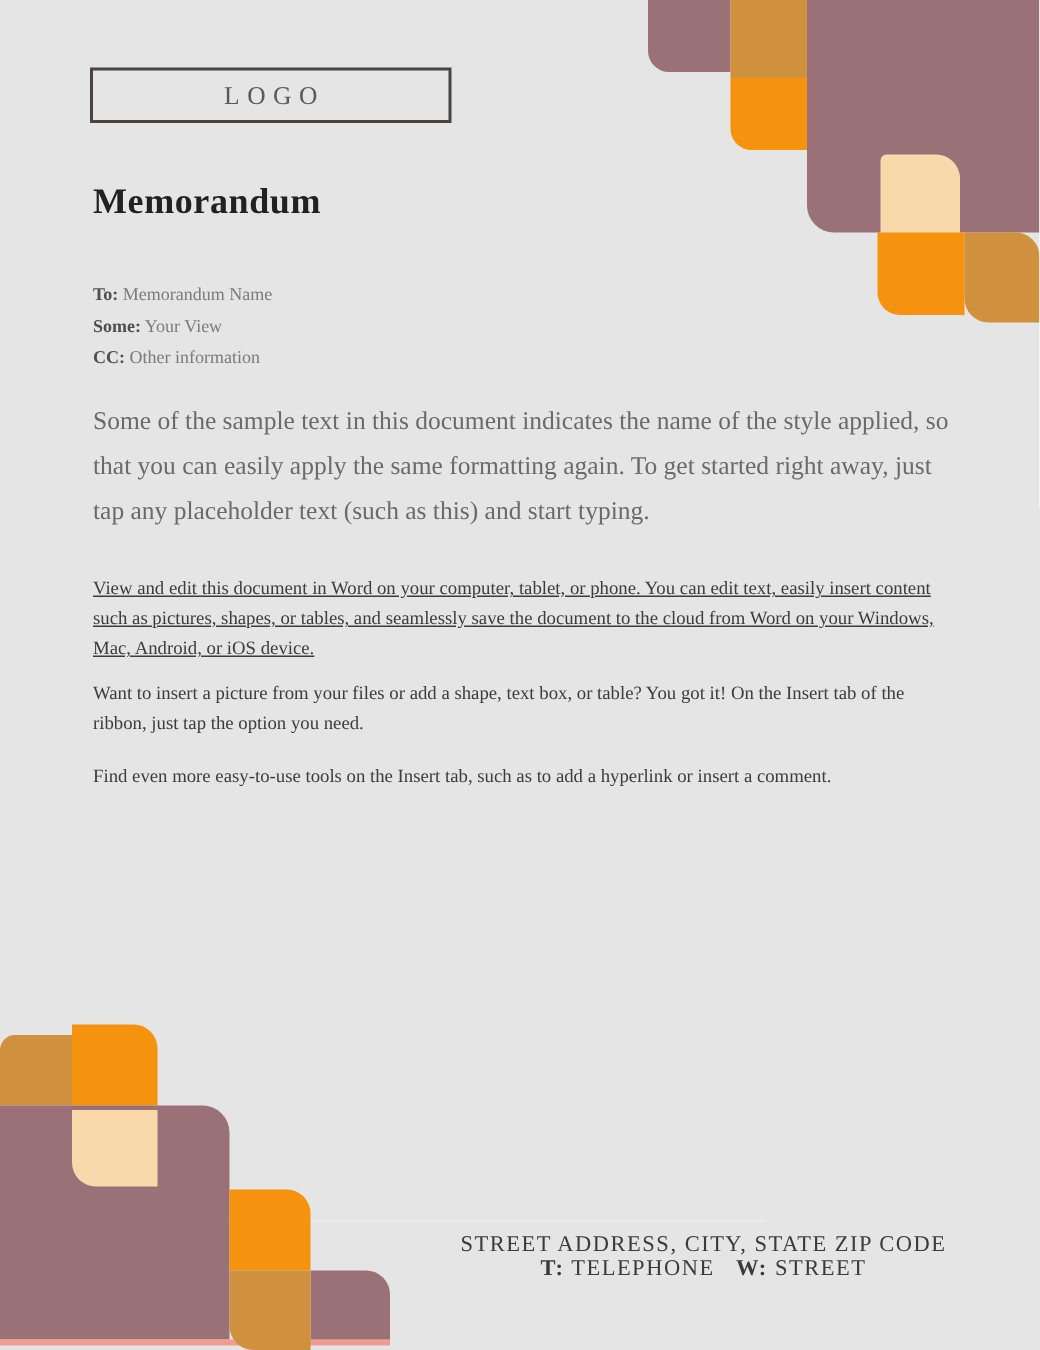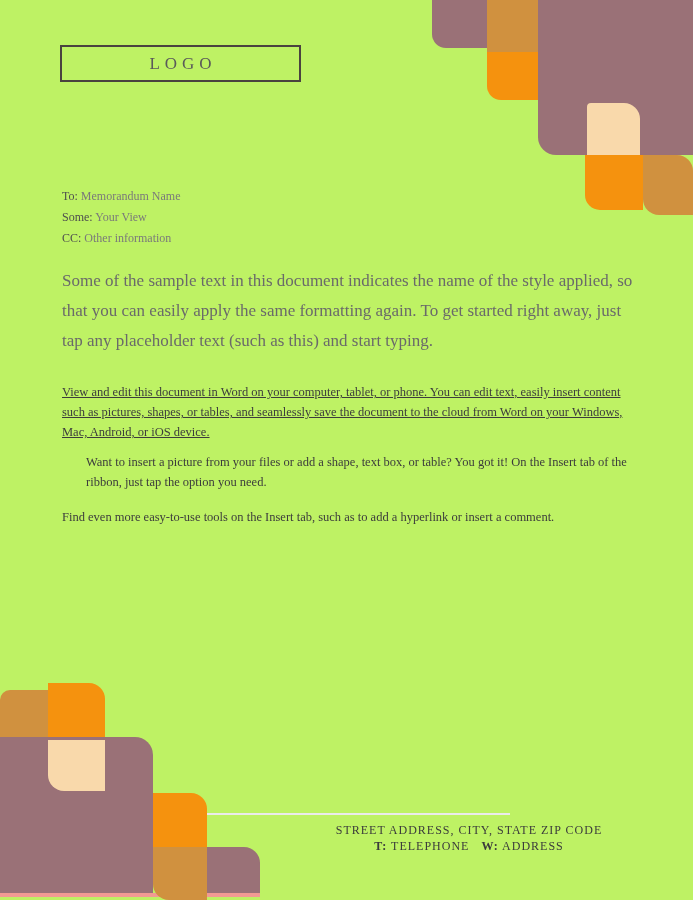--- a/index.html
+++ b/index.html
@@ -1,21 +1,21 @@
 <!DOCTYPE html>
 <html><head>
 <meta charset="utf-8">
 <style>
   * { margin: 0; padding: 0; box-sizing: border-box; }
   html, body { background: #ffffff; }
   .page {
     position: relative;
     width: 693px;
     height: 900px;
-    background: #bef264;
+    background: #e5e5e5;
     overflow: hidden;
     font-family: "Liberation Serif", "DejaVu Serif", serif;
   }
   
   .shape { position: absolute; z-index: 1; }
   .tr-mauve-sm   { left:432px; top:0;     width:55px;  height:48px;  border-radius:0 0 0 14px; }
   .tr-amber      { left:487px; top:0;     width:51px;  height:52px; }
   .tr-orange     { left:487px; top:52px;  width:51px;  height:48px;  border-radius:0 0 0 14px; }
   .tr-mauve-lg   { left:538px; top:0;     width:155px; height:155px; border-radius:0 0 0 18px; }
   .tr-peach      { left:587px; top:103px; width:53px;  height:54px;  border-radius:4px 16px 0 0; }
@@ -39,42 +39,42 @@
     font-size:17px; letter-spacing:5px; padding-left:5px;
     color:#5A5A5A;
   }
   .doc-title {
     position:absolute; left:62px; top:122px; z-index:2;
     font-size:24px; font-weight:bold; color:#212121; letter-spacing:0.4px;
   }
   
   .meta-block { position:absolute; left:62px; top:186px; z-index:2; }
   .meta-row { font-size:12px; line-height:21px; color:#7A7A7A; }
-  .meta-row b { color:#4E4E4E; font-weight:normal; }
+  .meta-row b { color:#4E4E4E; font-weight:bold; }
   
   .lead {
     position:absolute; left:62px; top:266px; width:578px; z-index:2;
     font-size:17px; line-height:30px; color:#6A6A6A;
   }
   .para {
     position:absolute; left:62px; width:572px; z-index:2;
     font-size:12.5px; line-height:20px; color:#3C3C3C;
   }
   .para-1 { top:382px;text-decoration:underline; }
-  .para-2 { top:452px;margin-left:24px; }
+  .para-2 { top:452px; }
   .para-3 { top:507px; }
   .para-4 { top:536px; }
   
   .footer-divider {
     position:absolute; left:55px; top:813px; width:455px; height:2px; z-index:0;
   }
   .footer-block {
     position:absolute; left:300px; top:822px; width:338px; z-index:2;
     text-align:center; color:#3B3B3B;
-    font-size:12px; line-height:16px; letter-spacing:1px;font-family:Liberation Serif, serif;
+    font-size:15px; line-height:16px; letter-spacing:1px;font-family:Liberation Serif, serif;
   }
   .footer-line b { font-weight:bold; }
 </style>
 </head>
 <body>
 
 <div class="page">
 
   <div>
     <div class="shape tr-mauve-sm" style="background-color: rgb(154, 113, 119);"></div>
@@ -83,20 +83,21 @@
     <div class="shape tr-mauve-lg" style="background-color: rgb(154, 113, 119);"></div>
     <div class="shape tr-peach" style="background-color: rgb(249, 217, 171);"></div>
     <div class="shape tr-orange2" style="background-color: rgb(245, 146, 14);"></div>
     <div class="shape tr-amber2" style="background-color: rgb(208, 145, 63);"></div>
   </div>
 
   <div class="logo-box">
     <span class="logo-text">LOGO</span>
   </div>
 
+  <h1 class="doc-title">Memorandum</h1>
 
   <div class="meta-block">
     <div class="meta-row">
       <b>To:</b>
       <span>Memorandum Name</span>
     </div>
     <div class="meta-row">
       <b>Some:</b>
       <span>Your View</span>
     </div>
@@ -113,21 +114,21 @@
 
   <div class="footer-divider" style="background-color: rgb(235, 235, 235);"></div>
 
   <div class="footer-block">
     <div class="footer-line">STREET ADDRESS, CITY, STATE  ZIP CODE</div>
     <div class="footer-line">
       <b>T:</b>
       <span>TELEPHONE</span>
       &nbsp;
       <b>W:</b>
-      <span>ADDRESS</span>
+      <span>STREET</span>
     </div>
   </div>
 
   <div>
     <div class="shape bl-amber1" style="background-color: rgb(208, 145, 63);"></div>
     <div class="shape bl-orange1" style="background-color: rgb(245, 146, 14);"></div>
     <div class="shape bl-mauve-lg" style="background-color: rgb(154, 113, 119);"></div>
     <div class="shape bl-peach" style="background-color: rgb(249, 217, 171);"></div>
     <div class="shape bl-orange2" style="background-color: rgb(245, 146, 14);"></div>
     <div class="shape pink-line" style="background-color: rgb(241, 155, 147);"></div>

